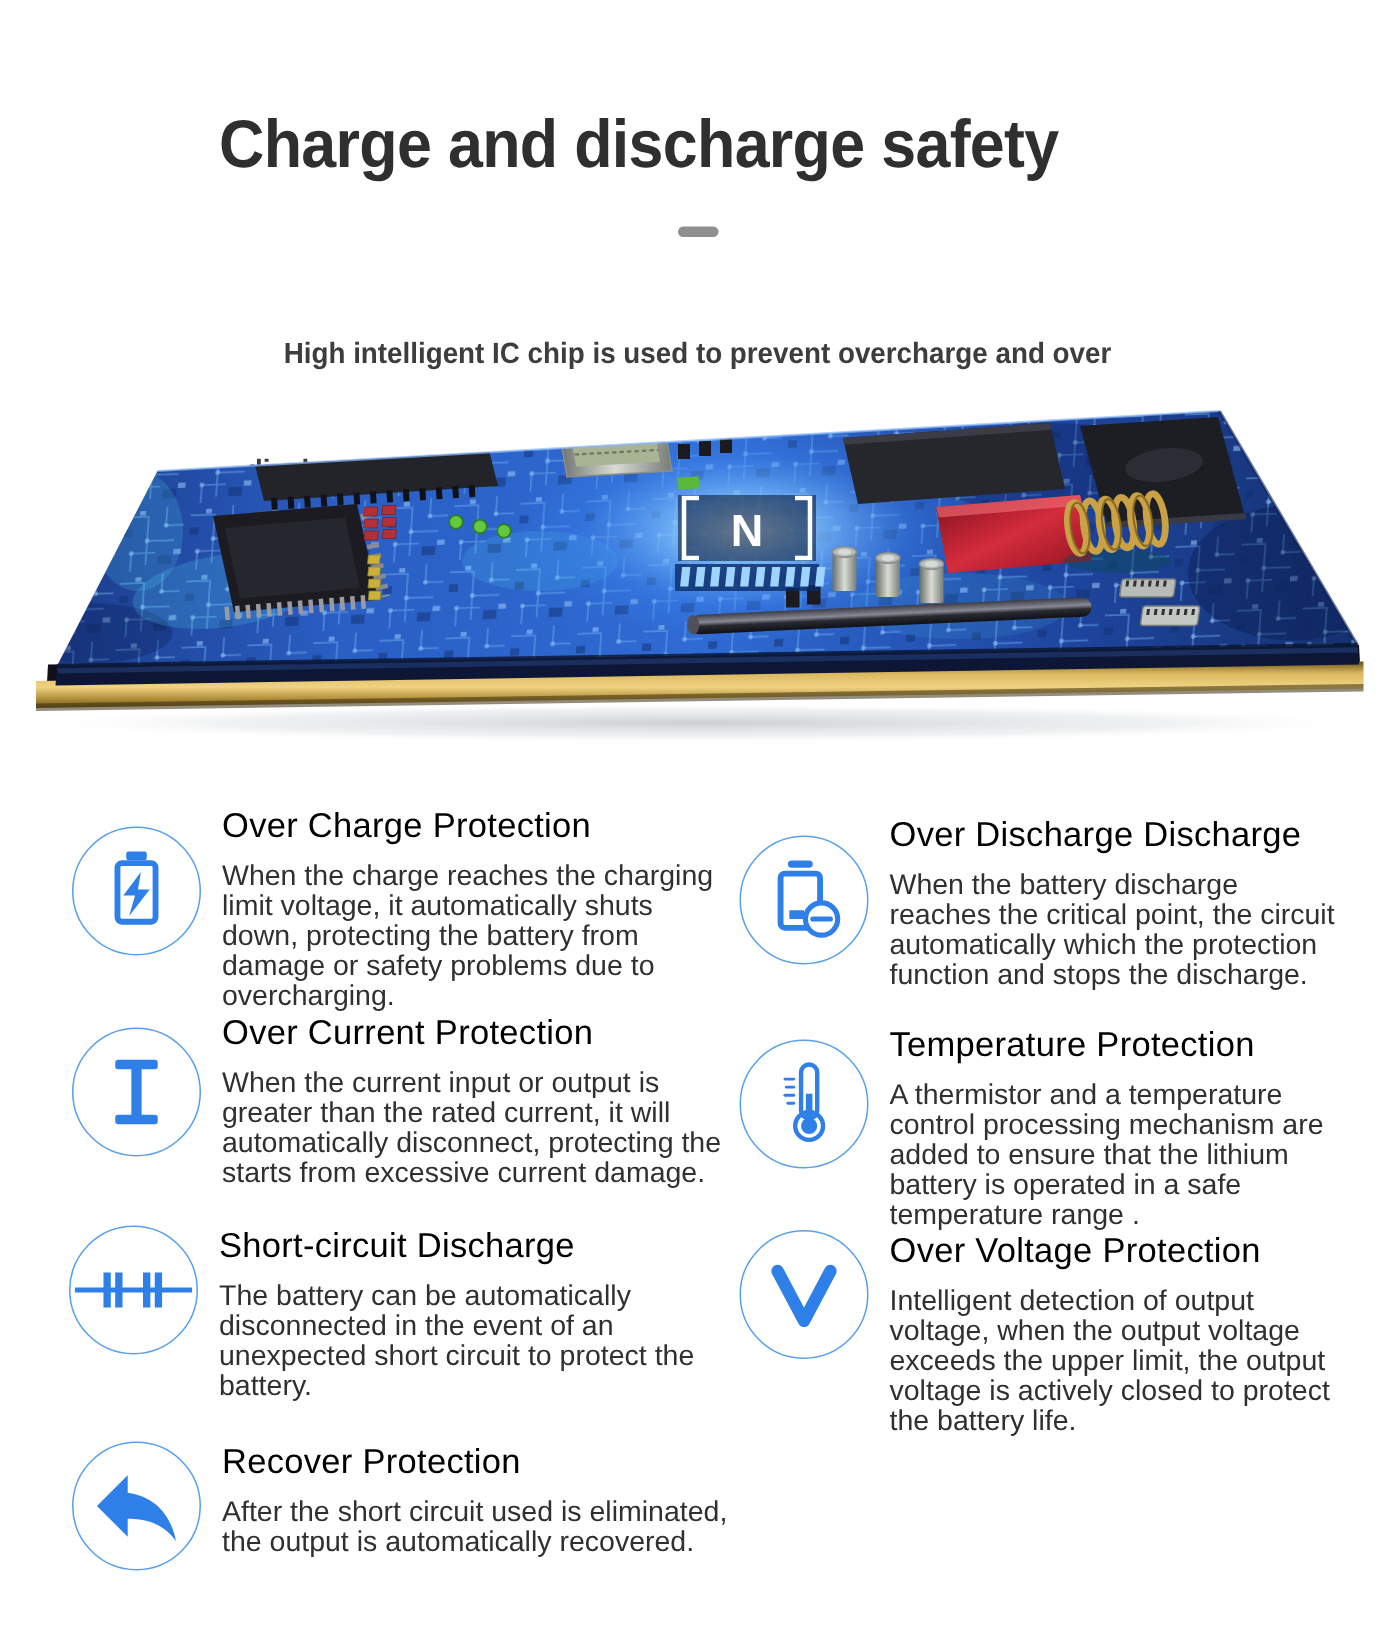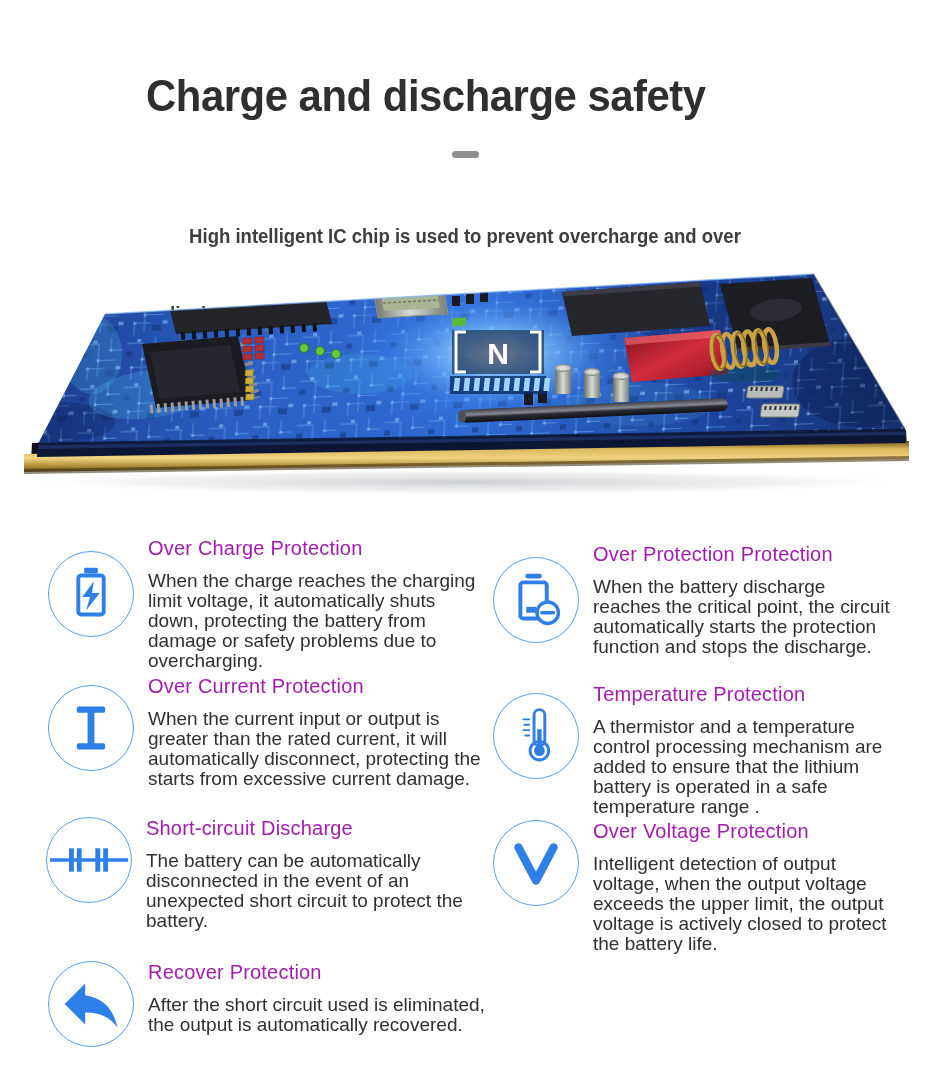--- a/index.html
+++ b/index.html
@@ -29,21 +29,21 @@
   .feature{position:absolute;display:flex;gap:14px}
   .icon-circle{
     flex:0 0 86px;width:86px;height:86px;box-sizing:border-box;
     border:1.6px solid #57a0ec;border-radius:50%;background:#fff;
   }
   .icon-circle svg{width:100%;height:100%;display:block}
   .off14{margin-top:14px}.off10{margin-top:10px}.off0{margin-top:0}
   .feature-text{padding-top:0}
   .col-left .feature-text{width:338px}
   .col-right .feature-text{width:302px}
-  .feature-title{margin:0 0 11px 0;font-size:20px;font-weight:400;color:#a21caf;letter-spacing:.2px}
+  .feature-title{margin:0 0 11px 0;font-size:23px;font-weight:400;color:#000000;letter-spacing:.2px}
   .feature-desc{margin:0;font-size:19px;line-height:20px;color:#303030}
   #f-over-charge{left:48px;top:537px}
   #f-over-discharge{left:493px;top:543px}
   #f-over-current{left:48px;top:675px}
   #f-temperature{left:493px;top:683px}
   #f-short-circuit{left:46px;top:817px}
   #f-over-voltage{left:493px;top:820px}
   #f-recover{left:48px;top:961px}
 </style>
 </head>
@@ -327,22 +327,22 @@
   <div class="icon-circle off14">
     <svg viewBox="0 0 86 86">
       <rect x="27" y="25" width="27" height="37" rx="3" fill="none" stroke="#2e7fe8" stroke-width="4"></rect>
       <rect x="32" y="16" width="17" height="5" rx="2.5" fill="#2e7fe8"></rect>
       <rect x="33" y="50" width="10" height="6" fill="#2e7fe8"></rect>
       <circle cx="55" cy="56" r="11" fill="#ffffff" stroke="#2e7fe8" stroke-width="3.5"></circle>
       <line x1="49" y1="56" x2="61" y2="56" stroke="#2e7fe8" stroke-width="3.5" stroke-linecap="round"></line>
     </svg>
   </div>
   <div class="feature-text">
-    <h3 class="feature-title">Over Protection Protection</h3>
-    <p class="feature-desc">When the battery discharge reaches the critical point, the circuit automatically starts the protection function and stops the discharge.</p>
+    <h3 class="feature-title">Over Discharge Discharge</h3>
+    <p class="feature-desc">When the battery discharge reaches the critical point, the circuit automatically which the protection function and stops the discharge.</p>
   </div>
 </div>
 
 <div class="feature col-left" id="f-over-current">
   <div class="icon-circle off10">
     <svg viewBox="0 0 86 86">
       <g fill="#2e7fe8">
         <rect x="28.5" y="21" width="29" height="6.5" rx="2"></rect>
         <rect x="28.5" y="58.5" width="29" height="6.5" rx="2"></rect>
         <rect x="39.5" y="24" width="7" height="38"></rect>

